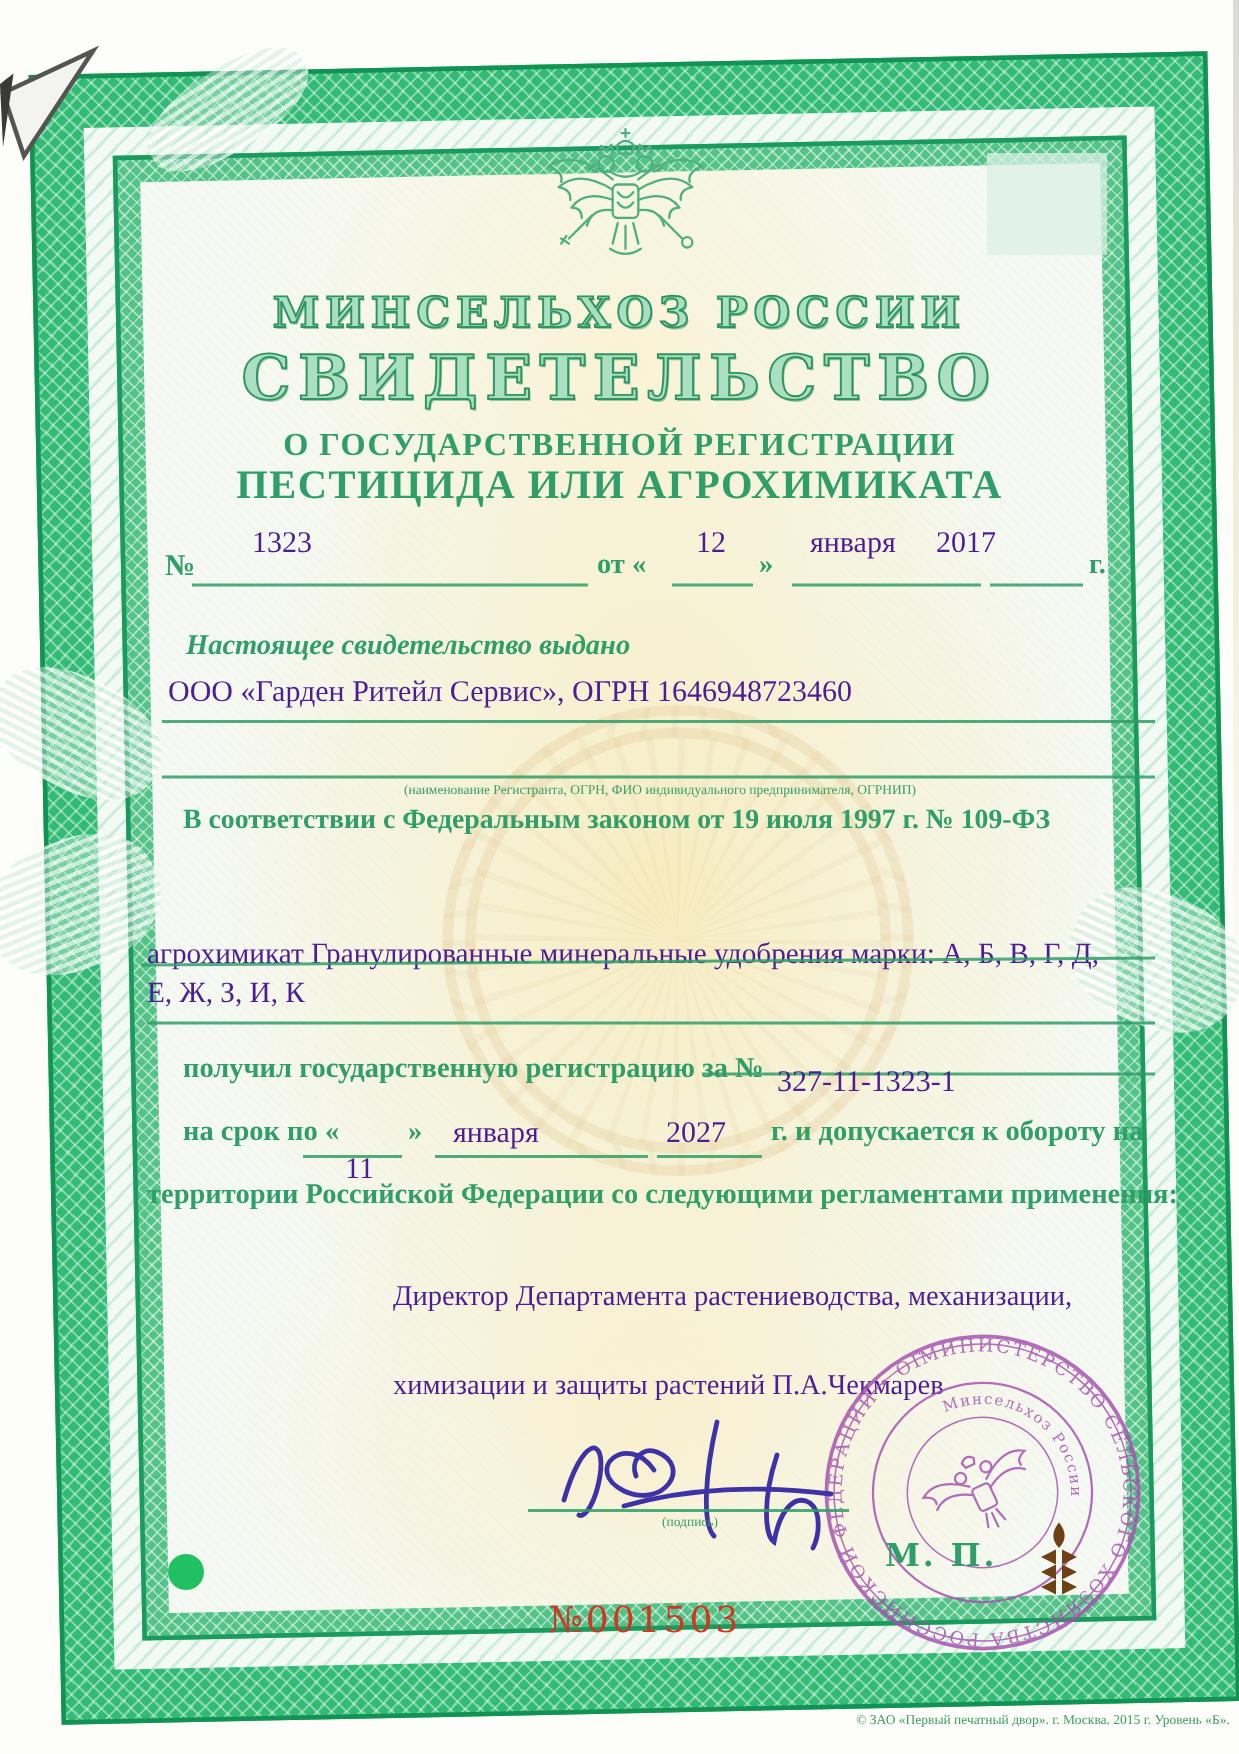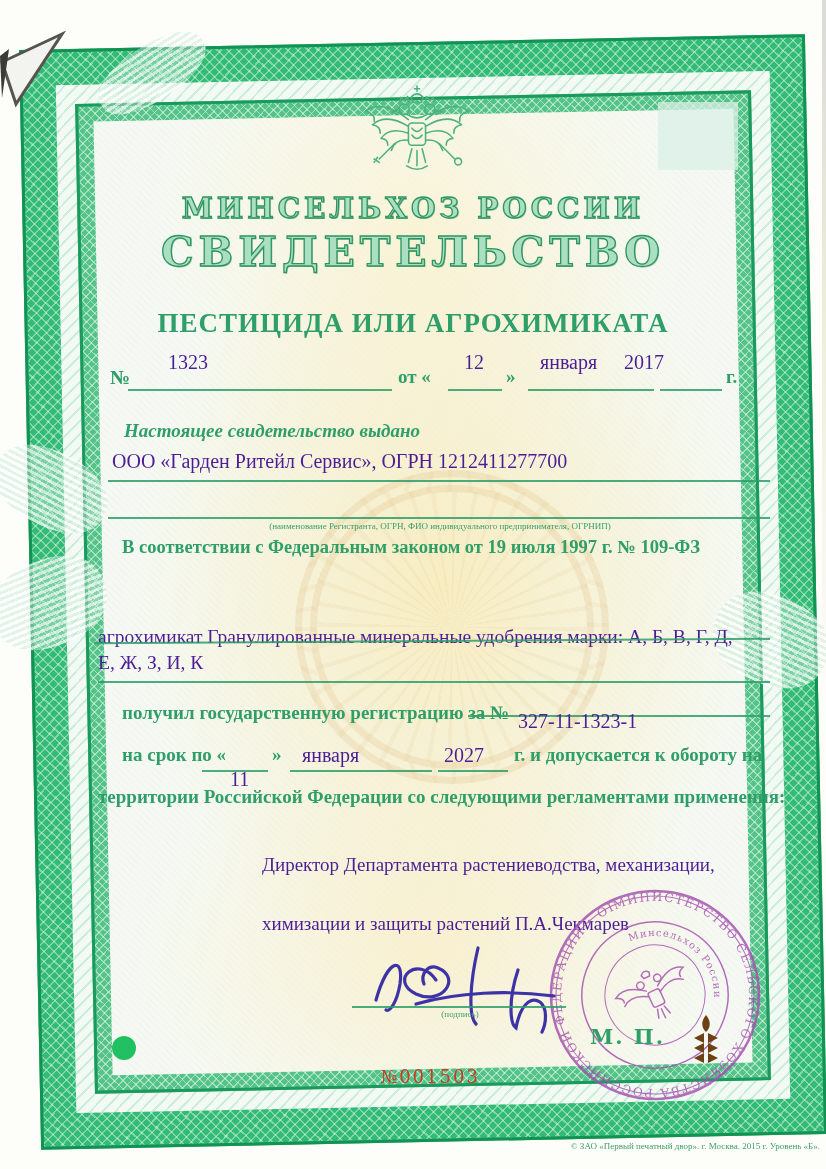--- a/index.html
+++ b/index.html
@@ -89,37 +89,38 @@
       <path d="M64,76 l-4,16 M70,78 v18 M76,76 l4,16"></path>
       <path d="M58,96 q12,8 24,0"></path>
       <path d="M44,70 L26,88 M96,70 L114,88"></path>
       <circle cx="118" cy="91" r="4"></circle>
         <path d="M24,86 l-4,6 M20,88 l6,4"></path>
     </g>
   </svg>
 
   <div class="abs center deco" style="top:192px;font-size:28px;letter-spacing:4px;">МИНСЕЛЬХОЗ РОССИИ</div>
   <div class="abs center deco" style="top:228px;font-size:41px;letter-spacing:5px;">СВИДЕТЕЛЬСТВО</div>
+  <div class="abs center g" style="top:284px;font-size:21.5px;letter-spacing:1px;">О ГОСУДАРСТВЕННОЙ РЕГИСТРАЦИИ</div>
   <div class="abs center g" style="top:308px;font-size:27px;letter-spacing:1px;">ПЕСТИЦИДА ИЛИ АГРОХИМИКАТА</div>
 
   <div class="abs g" style="left:110px;top:366px;font-size:20px;">№</div>
   <div class="rule" style="left:128px;top:389px;width:264px;"></div>
   <div class="abs b" style="left:168px;top:351px;font-size:20px;">1323</div>
   <div class="abs g" style="left:398px;top:366px;font-size:19px;">от «</div>
   <div class="rule" style="left:448px;top:389px;width:54px;"></div>
   <div class="abs b" style="left:464px;top:351px;font-size:20px;">12</div>
   <div class="abs g" style="left:506px;top:366px;font-size:19px;">»</div>
   <div class="rule" style="left:528px;top:389px;width:126px;"></div>
   <div class="abs b" style="left:540px;top:351px;font-size:20px;">января</div>
   <div class="rule" style="left:660px;top:389px;width:62px;"></div>
   <div class="abs b" style="left:624px;top:351px;font-size:20px;">2017</div>
   <div class="abs g" style="left:726px;top:366px;font-size:19px;">г.</div>
 
   <div class="abs g" style="left:124px;top:420px;font-size:19px;font-style:italic;">Настоящее свидетельство выдано</div>
-  <div class="abs b" style="left:112px;top:450px;font-size:20px;">ООО «Гарден Ритейл Сервис», ОГРН 1212411277700</div>
+  <div class="abs b" style="left:112px;top:450px;font-size:20px;">ООО «Гарден Ритейл Сервис», ОГРН 1646948723460</div>
   <div class="rule" style="left:108px;top:480px;width:662px;"></div>
   <div class="rule" style="left:108px;top:517px;width:662px;"></div>
   <div class="abs cap" style="left:110px;top:521px;width:660px;text-align:center;">(наименование Регистранта, ОГРН, ФИО индивидуального предпринимателя, ОГРНИП)</div>
 
   <div class="abs g" style="left:122px;top:537px;font-size:18.5px;">В соответствии с Федеральным законом от 19 июля 1997 г. № 109-ФЗ</div>
 
   <div class="abs b" style="left:98px;top:626px;font-size:19.5px;">агрохимикат Гранулированные минеральные удобрения марки: А, Б, В, Г, Д,</div>
   <div class="rule" style="left:94px;top:640px;width:676px;transform:rotate(-0.4deg);"></div>
   <div class="abs b" style="left:98px;top:652px;font-size:19.5px;">Е, Ж, З, И, К</div>
   <div class="rule" style="left:98px;top:681px;width:672px;"></div>
@@ -196,21 +197,21 @@
       <path d="M16,1 C11,7 11,13 16,18 C21,13 21,7 16,1 Z"></path>
       <path d="M14,19 L4,24 L14,29 Z"></path>
         <path d="M18,19 L28,24 L18,29 Z"></path>
       <path d="M14,29 L4,34 L14,39 Z"></path>
         <path d="M18,29 L28,34 L18,39 Z"></path>
       <path d="M14,39 L4,44 L14,49 Z"></path>
         <path d="M18,39 L28,44 L18,49 Z"></path>
     </g>
   </svg>
 
-  <div class="abs" style="left:330px;top:1066px;width:200px;text-align:center;color:#cf3722;font-size:18px;letter-spacing:2px;font-family:'DejaVu Serif',serif;">№001503</div>
+  <div class="abs" style="left:330px;top:1066px;width:200px;text-align:center;color:#cf3722;font-size:24px;letter-spacing:2px;font-family:'DejaVu Serif',serif;">№001503</div>
 
   <div class="abs" style="right:6px;top:1141px;color:#3f9e63;font-size:9px;">© ЗАО «Первый печатный двор». г. Москва. 2015 г. Уровень «Б».</div>
 </div>
 
 <svg class="abs" style="left:0;top:18px;" width="72" height="100">
   <polygon points="2,44 62,16 16,86" fill="#f3f3ef" stroke="#55554f" stroke-width="3"></polygon>
   <polygon points="0,38 9,31 2,80" fill="#3a3a36"></polygon>
 </svg>
 
 </body></html>

